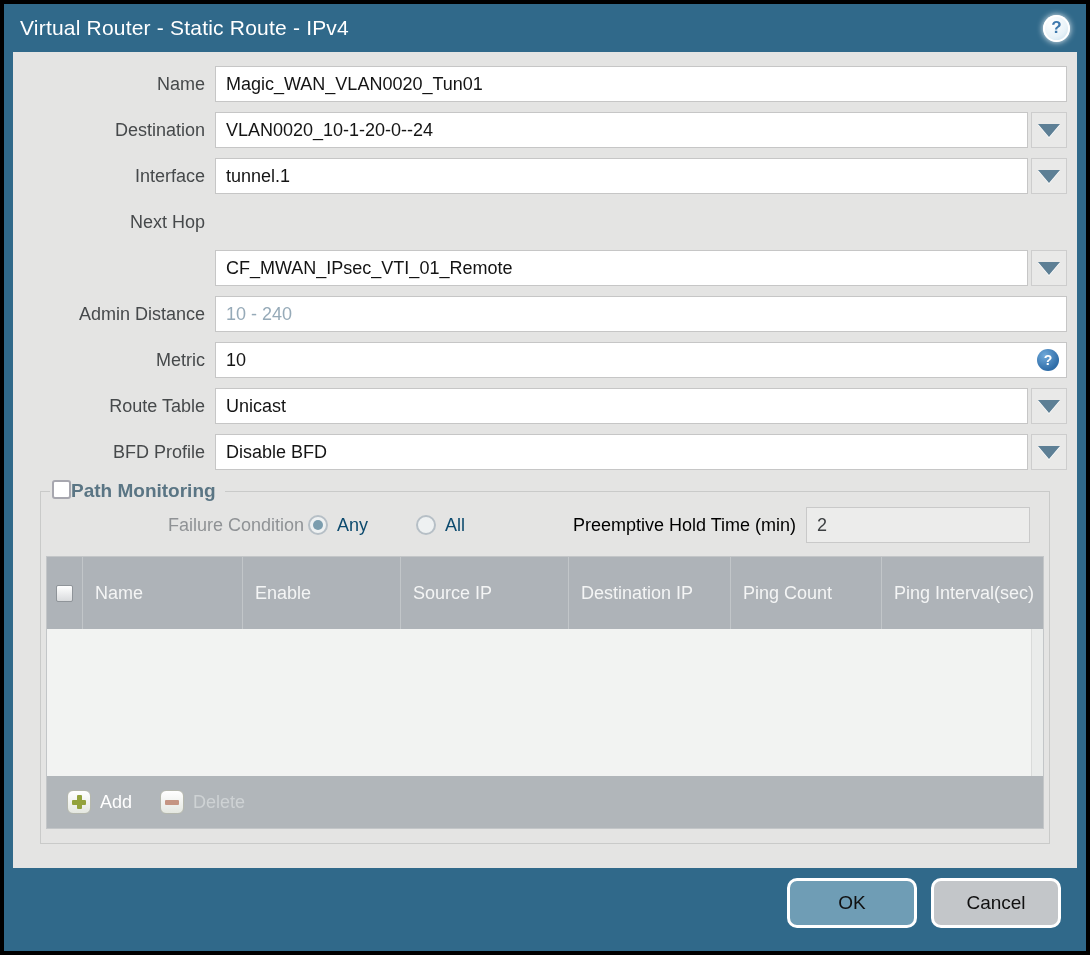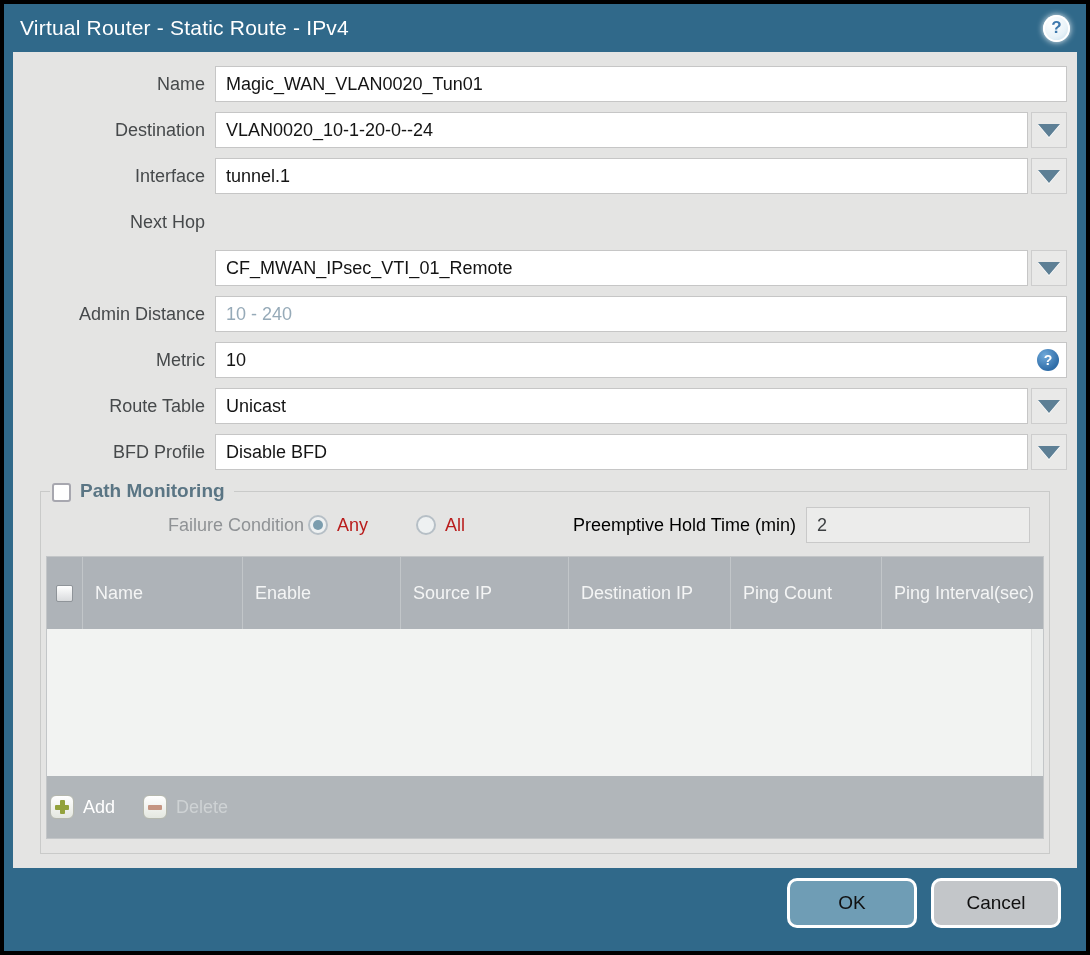--- a/index.html
+++ b/index.html
@@ -31,49 +31,49 @@
   .dd-btn { flex:0 0 36px; margin-left:3px; height:36px; background:#e9e9e8; border:1px solid #cdcdcd;
     display:flex; align-items:center; justify-content:center; cursor:pointer; }
   .dd-arrow { width:0; height:0; border-left:11px solid transparent; border-right:11px solid transparent;
     border-top:13px solid #5d7f95; filter:drop-shadow(0 1px 0 #ffffff); }
   .metric-help { position:absolute; right:8px; top:7px; width:22px; height:22px; border-radius:50%;
     background:radial-gradient(circle at 35% 30%, #6fa9da 0%, #2f6da8 70%);
     color:#ffffff; font-size:14px; font-weight:bold; display:flex; align-items:center; justify-content:center; }
 
   
   fieldset.pm { margin:4px 17px 0 17px; border:1px solid #c9cac9; padding:0 5px 14px 5px; }
-  fieldset.pm legend { display:flex; align-items:flex-end; gap:9px; padding:0 9px 0 2px; margin-left:4px; }
+  fieldset.pm legend { display:flex; align-items:flex-start; gap:0; padding:0 9px 0 2px; margin-left:4px; }
   .pm-check { width:19px; height:19px; background:#ffffff; border:2px solid #a7a7af; border-radius:3px; cursor:pointer; }
   .pm-title { color:#5a7584; font-weight:bold; font-size:19px; }
 
   .pm-controls { display:flex; align-items:center; height:38px; margin:4px 10px 12px 0; }
   .fc-label { flex:0 0 262px; text-align:right; padding-right:4px; color:#8f9295; font-size:18px; white-space:nowrap; }
   .radio { width:20px; height:20px; border-radius:50%; border:2px solid #b6bfc6; background:#eef1f2;
     display:inline-block; position:relative; margin-right:9px; flex:0 0 auto; }
   .radio.selected::after { content:""; position:absolute; inset:3px; border-radius:50%; background:#7b9dae; }
-  .radio-label { color:#b91c1c; font-size:18px; margin-right:48px; }
+  .radio-label { color:#0c4a6e; font-size:18px; margin-right:48px; }
   .ph-label { margin-left:auto; color:#000000; font-size:18px; padding-right:10px; white-space:nowrap; }
   .ph-input { flex:0 0 224px; width:224px; height:36px; border:1px solid #c9c9c9; background:#ececeb;
     color:#3c3f41; font-size:18px; padding:0 10px; margin-right:4px; outline:none; }
 
   
   .pm-table { border:1px solid #c3c6c8; }
   .pm-thead { display:flex; background:#aeb3b8; height:72px; }
   .th { display:flex; align-items:center; padding-left:12px; color:#f4f5f5; font-size:18px;
     border-right:1px solid #c2c6c9; line-height:1.25; }
   .th:last-child { border-right:none; }
   .th-check { flex:0 0 36px; padding-left:0; justify-content:center; }
   .th-name { flex:0 0 160px; } .th-enable { flex:0 0 158px; } .th-src { flex:0 0 168px; }
   .th-dst { flex:0 0 162px; } .th-ping { flex:0 0 161px; } .th-count { flex:1 1 auto; }
   .hdr-check { width:17px; height:17px; border-radius:2px; border:1px solid #8f9499;
     background:linear-gradient(#ffffff, #d9dbdd); }
   .pm-bodyrow { display:flex; height:147px; background:#f2f3f2; }
   .pm-tbody { flex:1 1 auto; }
   .pm-scroll { flex:0 0 12px; background:#eaeceb; border-left:1px solid #d9dbda; }
-  .pm-tfoot { height:62px; background:#b1b6ba; display:flex; align-items:center; padding:0 3px; gap:28px; }
+  .pm-tfoot { height:52px; background:#b1b6ba; display:flex; align-items:center; padding:0 20px; gap:28px; }
   .tool-btn { display:flex; align-items:center; gap:9px; cursor:pointer; }
   .tool-icon { width:24px; height:24px; border-radius:6px; border:1px solid #b5b8ae;
     background:linear-gradient(#ffffff, #e4e7e0); position:relative; flex:0 0 auto; }
   .tool-icon .bar-h { position:absolute; left:4px; right:4px; top:50%; margin-top:-2.5px; height:5px;
     border-radius:1px; background:#93a23c; }
   .tool-icon .bar-v { position:absolute; top:4px; bottom:4px; left:50%; margin-left:-2.5px; width:5px;
     border-radius:1px; background:#93a23c; }
   .tool-btn.delete .bar-h { background:#c59582; }
   .tool-label { color:#ffffff; font-size:18px; }
   .tool-btn.delete { cursor:default; }

